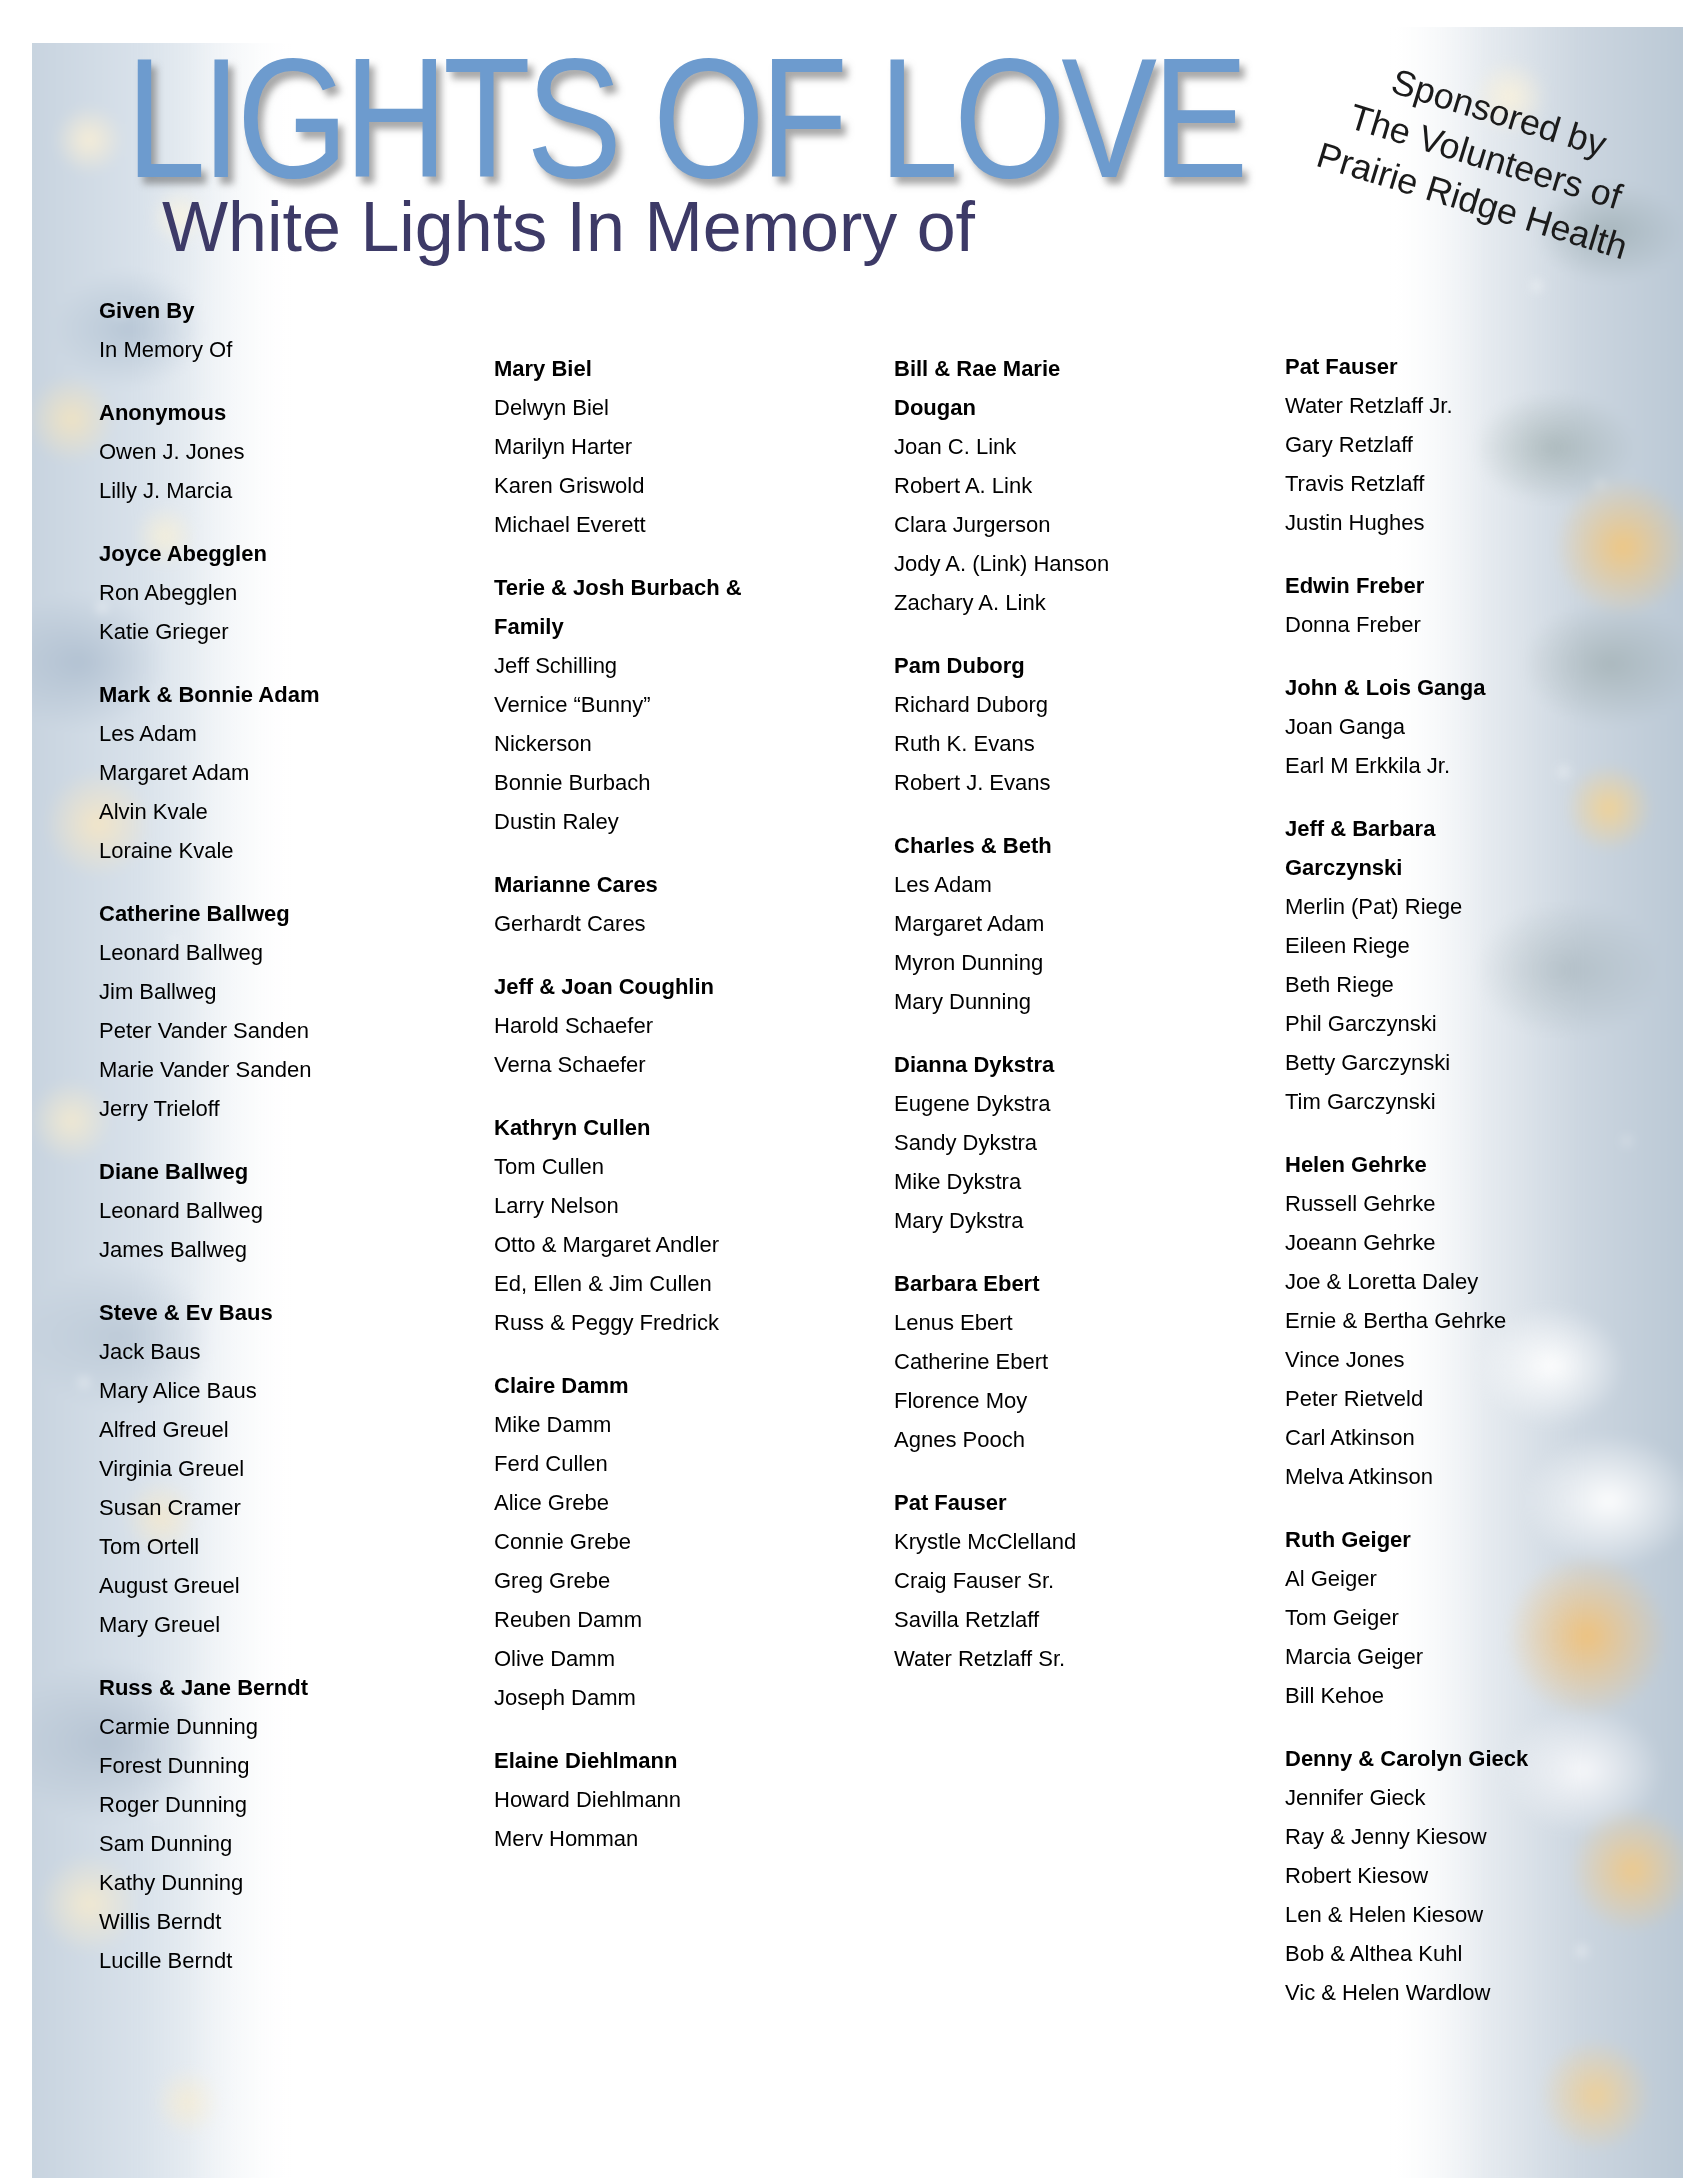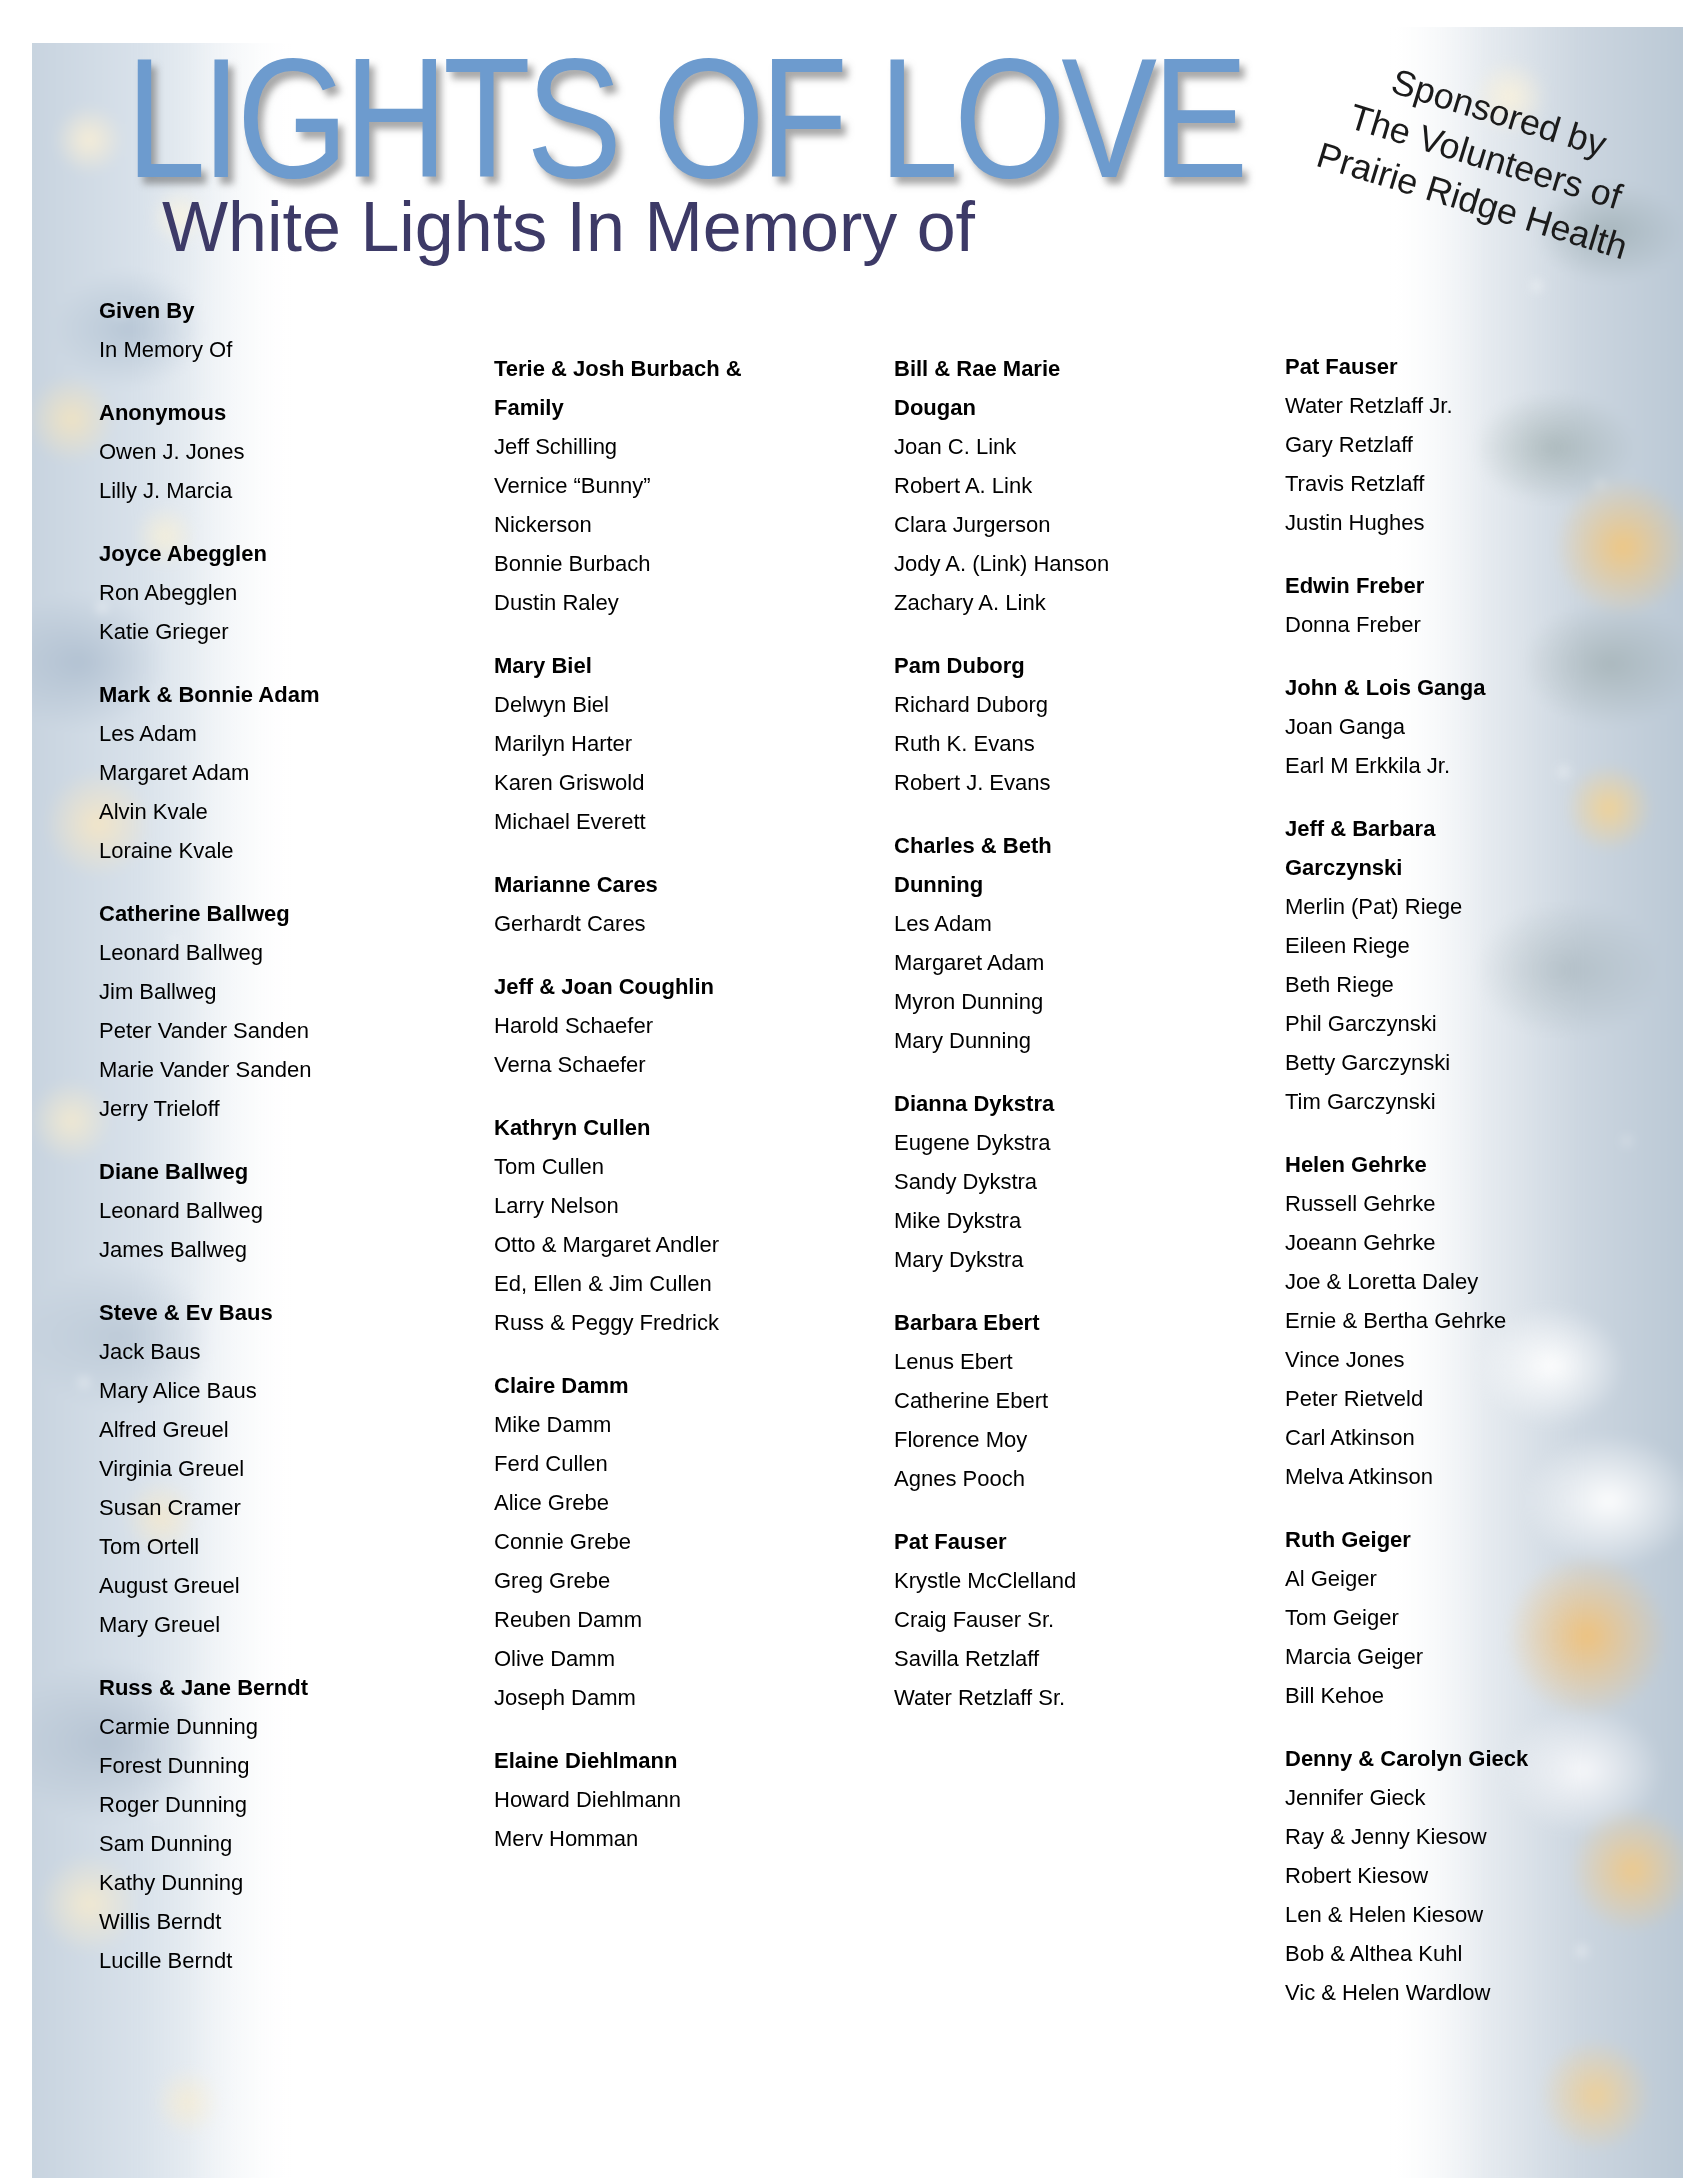--- a/index.html
+++ b/index.html
@@ -182,34 +182,34 @@
         <div class="group-name">Forest Dunning</div>
         <div class="group-name">Roger Dunning</div>
         <div class="group-name">Sam Dunning</div>
         <div class="group-name">Kathy Dunning</div>
         <div class="group-name">Willis Berndt</div>
         <div class="group-name">Lucille Berndt</div>
       </div>
     </div>
   <div class="name-column col-2">
       <div class="group">
+        <div class="group-title">Mary Biel</div>
+        <div class="group-name">Delwyn Biel</div>
+        <div class="group-name">Marilyn Harter</div>
+        <div class="group-name">Karen Griswold</div>
+        <div class="group-name">Michael Everett</div>
+      </div>
+      <div class="group">
         <div class="group-title">Terie &amp; Josh Burbach &amp;</div>
         <div class="group-title">Family</div>
         <div class="group-name">Jeff Schilling</div>
         <div class="group-name">Vernice “Bunny”</div>
         <div class="group-name">Nickerson</div>
         <div class="group-name">Bonnie Burbach</div>
         <div class="group-name">Dustin Raley</div>
-      </div>
-      <div class="group">
-        <div class="group-title">Mary Biel</div>
-        <div class="group-name">Delwyn Biel</div>
-        <div class="group-name">Marilyn Harter</div>
-        <div class="group-name">Karen Griswold</div>
-        <div class="group-name">Michael Everett</div>
       </div>
       <div class="group">
         <div class="group-title">Marianne Cares</div>
         <div class="group-name">Gerhardt Cares</div>
       </div>
       <div class="group">
         <div class="group-title">Jeff &amp; Joan Coughlin</div>
         <div class="group-name">Harold Schaefer</div>
         <div class="group-name">Verna Schaefer</div>
       </div>
@@ -249,21 +249,20 @@
         <div class="group-name">Zachary A. Link</div>
       </div>
       <div class="group">
         <div class="group-title">Pam Duborg</div>
         <div class="group-name">Richard Duborg</div>
         <div class="group-name">Ruth K. Evans</div>
         <div class="group-name">Robert J. Evans</div>
       </div>
       <div class="group">
         <div class="group-title">Charles &amp; Beth</div>
-        <div class="group-title">Dunning</div>
         <div class="group-name">Les Adam</div>
         <div class="group-name">Margaret Adam</div>
         <div class="group-name">Myron Dunning</div>
         <div class="group-name">Mary Dunning</div>
       </div>
       <div class="group">
         <div class="group-title">Dianna Dykstra</div>
         <div class="group-name">Eugene Dykstra</div>
         <div class="group-name">Sandy Dykstra</div>
         <div class="group-name">Mike Dykstra</div>

